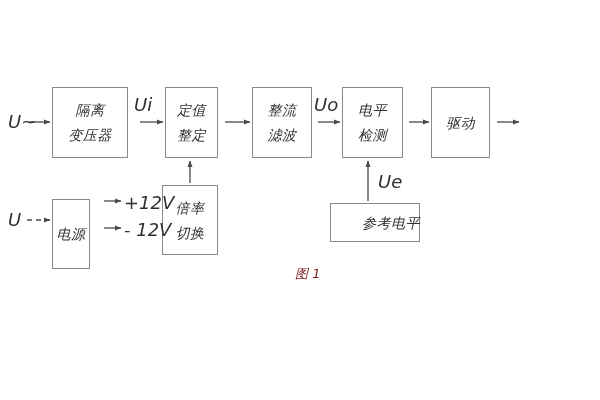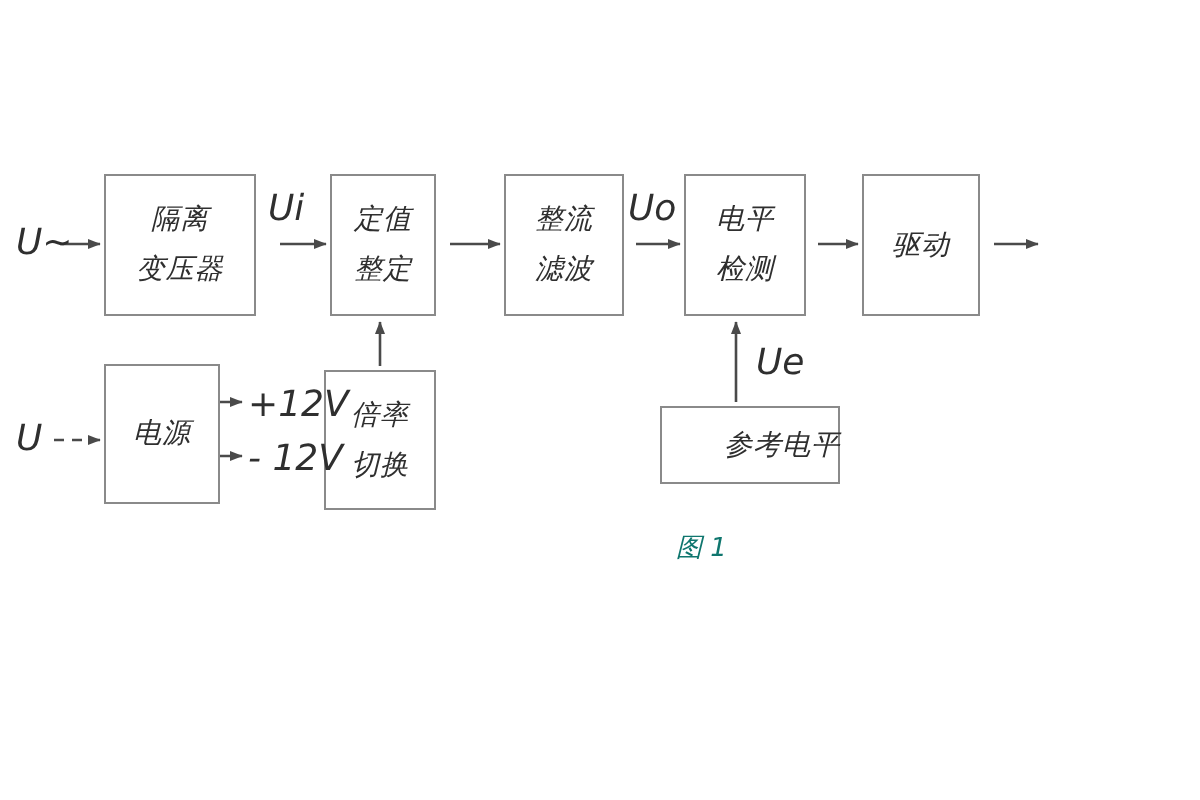--- a/index.html
+++ b/index.html
@@ -50,23 +50,22 @@
     white-space: nowrap;
     line-height: 1;
   }
   .label-lat {
     font-size: 18px;
     color: #2f2f2f;
   }
   .caption {
     position: absolute;
     font-size: 13px;
-    color: #0f766e;
+    color: #7f1d1d;
     white-space: nowrap;
-    margin-left: 43px;
   }
   
   #wires {
     position: absolute;
     left: 0;
     top: 0;
     width: 600px;
     height: 400px;
     pointer-events: none;
   }
@@ -126,21 +125,21 @@
   <div class="block" style="left:342px;top:87px;width:61px;height:71px;">
     <span class="ln">电平</span>
     <span class="ln">检测</span>
   </div>
 
   <div class="block" style="left:431px;top:87px;width:59px;height:71px;">
     <span class="ln">驱动</span>
   </div>
 
 
-  <div class="block" style="left:52px;top:182px;width:58px;height:70px;">
+  <div class="block" style="left:52px;top:199px;width:38px;height:70px;">
     <span class="ln">电源</span>
   </div>
 
   <div class="block" style="left:162px;top:185px;width:56px;height:70px;">
     <span class="ln">倍率</span>
     <span class="ln">切换</span>
   </div>
 
   <div class="block" style="left:330px;top:203px;width:90px;height:39px;padding-left:32px;">
     <span class="ln">参考电平</span>

